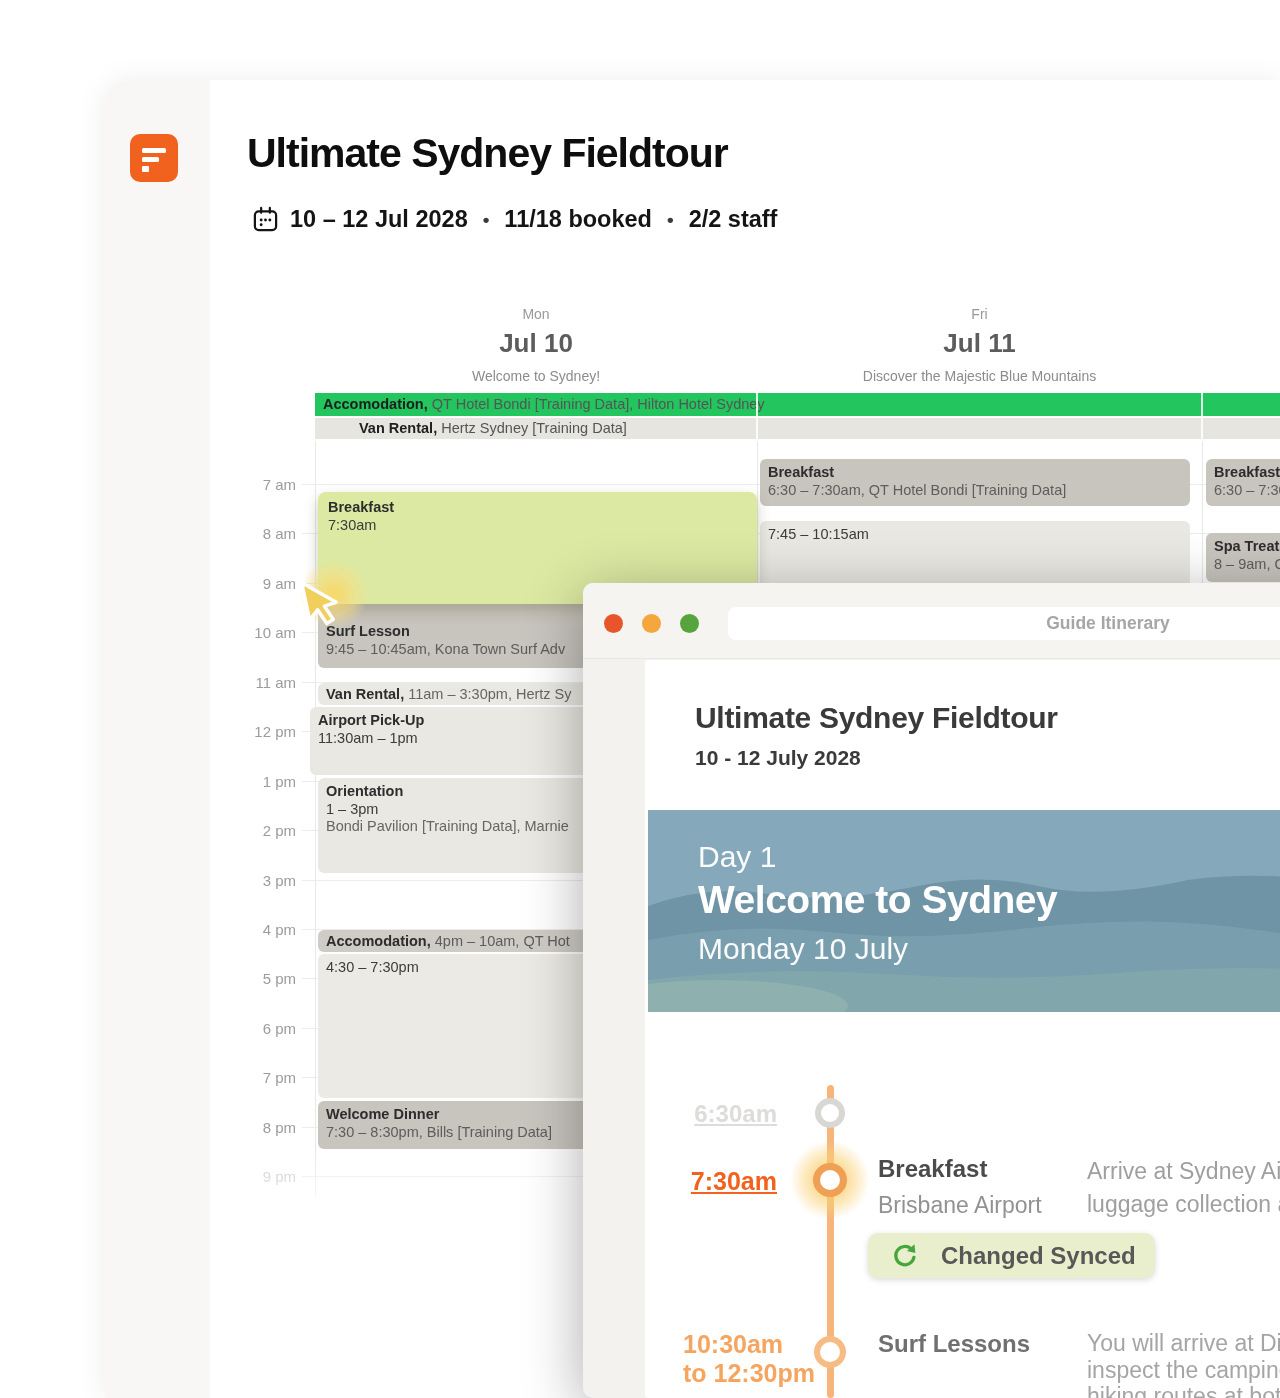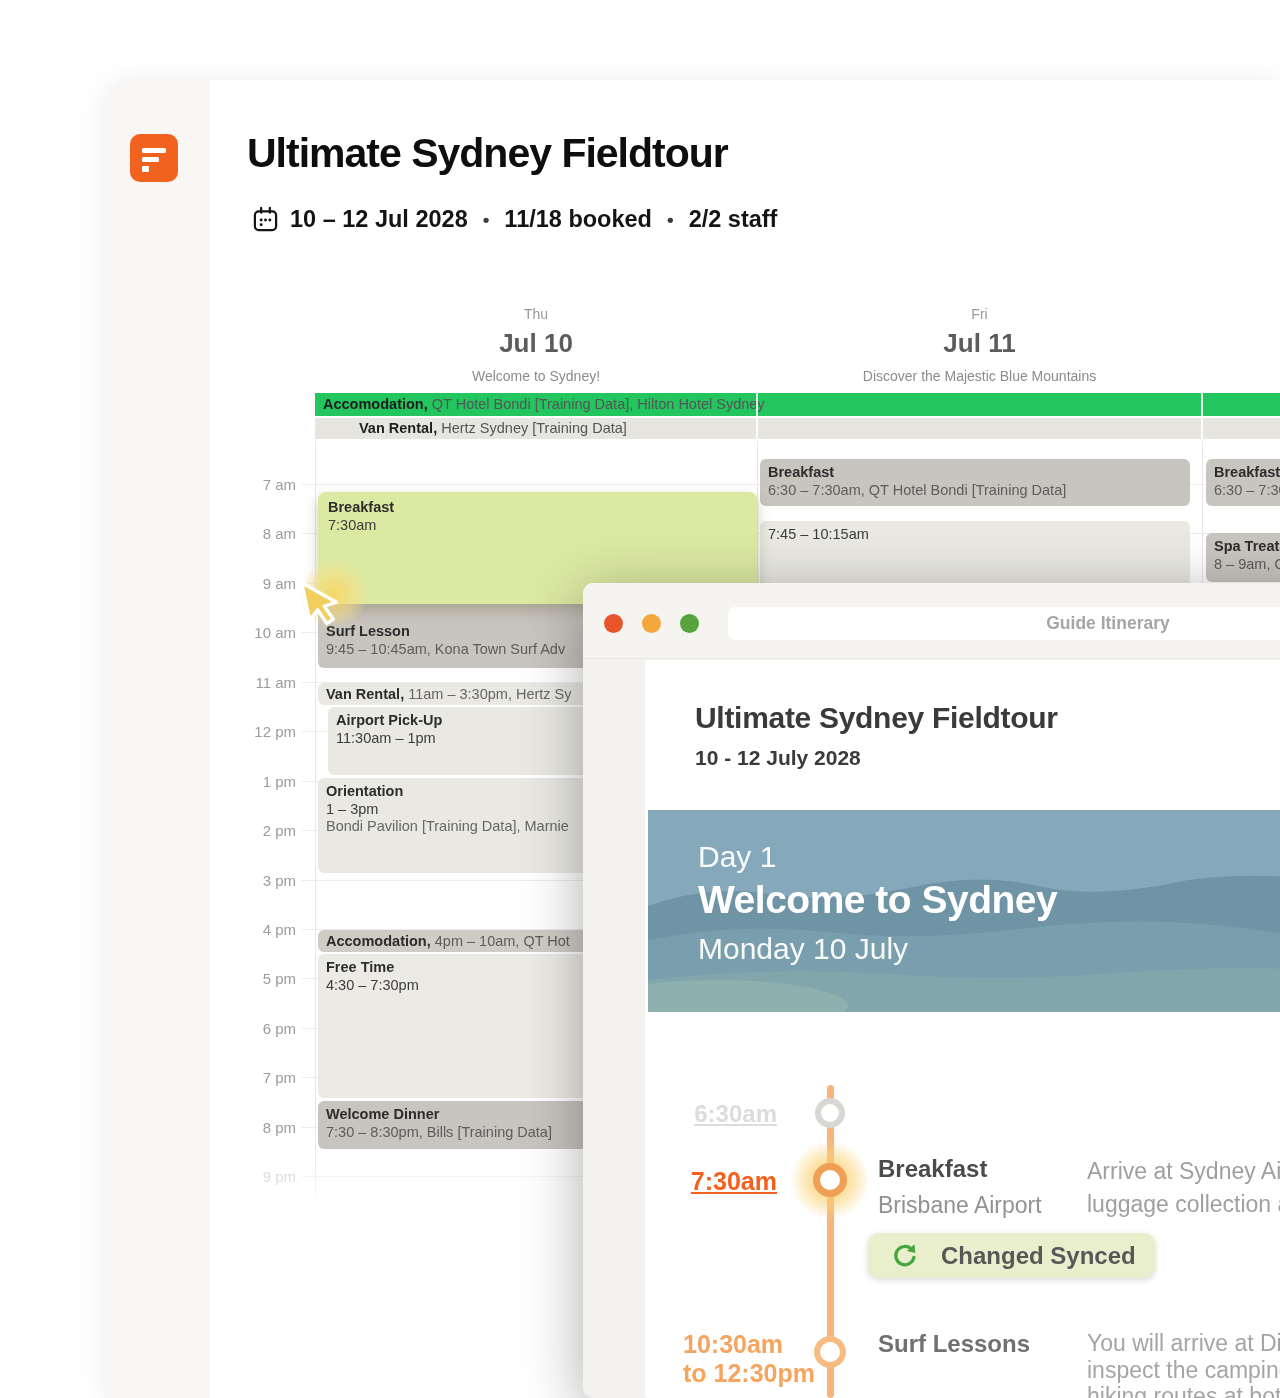--- a/index.html
+++ b/index.html
@@ -119,21 +119,21 @@
         <circle cx="9.5" cy="19.5" r="1.5" fill="#141414"></circle>
     </svg>
     <span>10 – 12 Jul 2028</span>
     <span class="dot">•</span>
     <span>11/18 booked</span>
     <span class="dot">•</span>
     <span>2/2 staff</span>
   </div>
 
   <div class="dayhead" style="left:315px;top:306px;width:442px;">
-    <div class="dow">Thu</div>
+    <div class="dow">Mon</div>
     <div class="dt">Jul 10</div>
     <div class="sub">Welcome to Sydney!</div>
   </div>
   <div class="dayhead" style="left:757px;top:306px;width:445px;">
     <div class="dow">Fri</div>
     <div class="dt">Jul 11</div>
     <div class="sub">Discover the Majestic Blue Mountains</div>
   </div>
 
   <div class="banner b-dark" style="top:393px;height:23px;line-height:23px;">
@@ -184,35 +184,34 @@
   <div class="vline" style="left:1202px"></div>
 
   <div class="ev ev-dark" style="left:318px;top:604px;width:438px;height:64px;padding-top:19px;">
     <div class="t">Surf Lesson</div>
     <div class="d">9:45 – 10:45am, Kona Town Surf Adv</div>
   </div>
   <div class="ev ev-light strip" style="left:318px;top:683px;width:438px;height:22px;">
     <b style="color:#2d2d2d">Van Rental,</b>
     <span class="d">11am – 3:30pm, Hertz Sy</span>
   </div>
-  <div class="ev ev-light" style="left:328px;top:707px;width:438px;height:68px;">
+  <div class="ev ev-light" style="left:310px;top:707px;width:438px;height:68px;">
     <div class="t">Airport Pick-Up</div>
     <div class="d" style="color:#3c3c3c">11:30am – 1pm</div>
   </div>
   <div class="ev ev-light" style="left:318px;top:778px;width:438px;height:95px;">
     <div class="t">Orientation</div>
     <div class="d" style="color:#3c3c3c">1 – 3pm</div>
     <div class="d">Bondi Pavilion [Training Data], Marnie</div>
   </div>
   <div class="ev strip" style="left:318px;top:930px;width:438px;height:22px;background:#cfccc6;">
     <b style="color:#2d2d2d">Accomodation,</b>
     <span class="d" style="color:#5d5d5d">4pm – 10am, QT Hot</span>
   </div>
   <div class="ev" style="left:318px;top:954px;width:438px;height:144px;background:#eceae4;">
-    <div class="t">Free Time</div>
     <div class="d" style="color:#3c3c3c">4:30 – 7:30pm</div>
   </div>
   <div class="ev ev-dark" style="left:318px;top:1101px;width:438px;height:48px;">
     <div class="t">Welcome Dinner</div>
     <div class="d">7:30 – 8:30pm, Bills [Training Data]</div>
   </div>
 
   <div class="ev ev-dark" style="left:760px;top:459px;width:430px;height:47px;">
     <div class="t">Breakfast</div>
     <div class="d">6:30 – 7:30am, QT Hotel Bondi [Training Data]</div>

